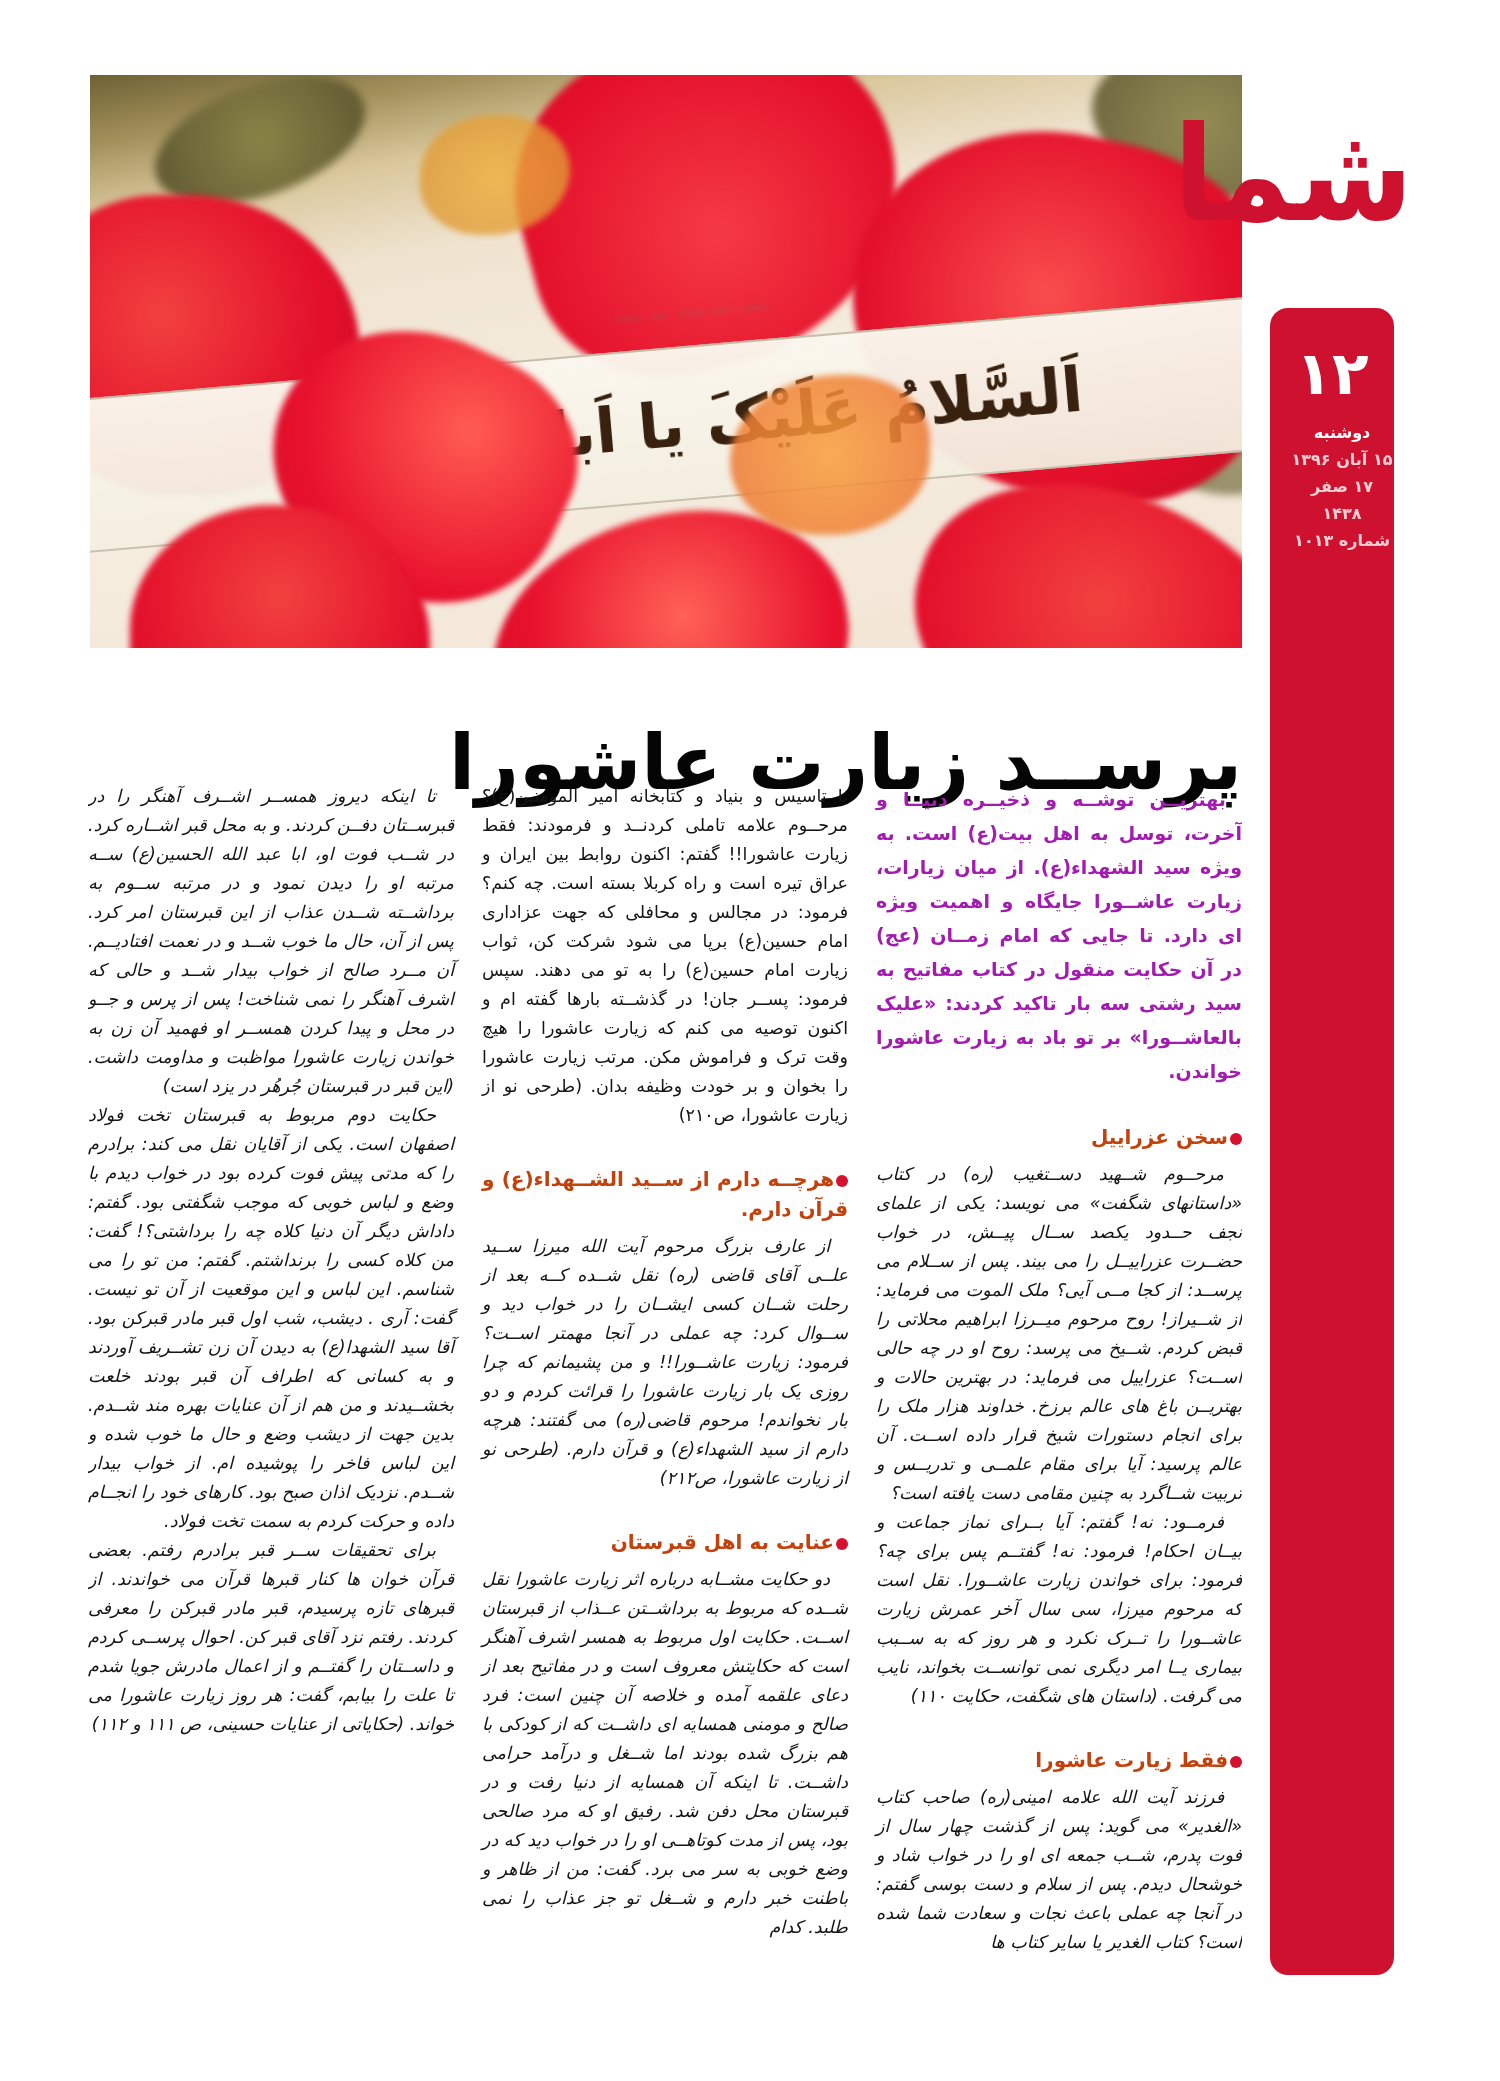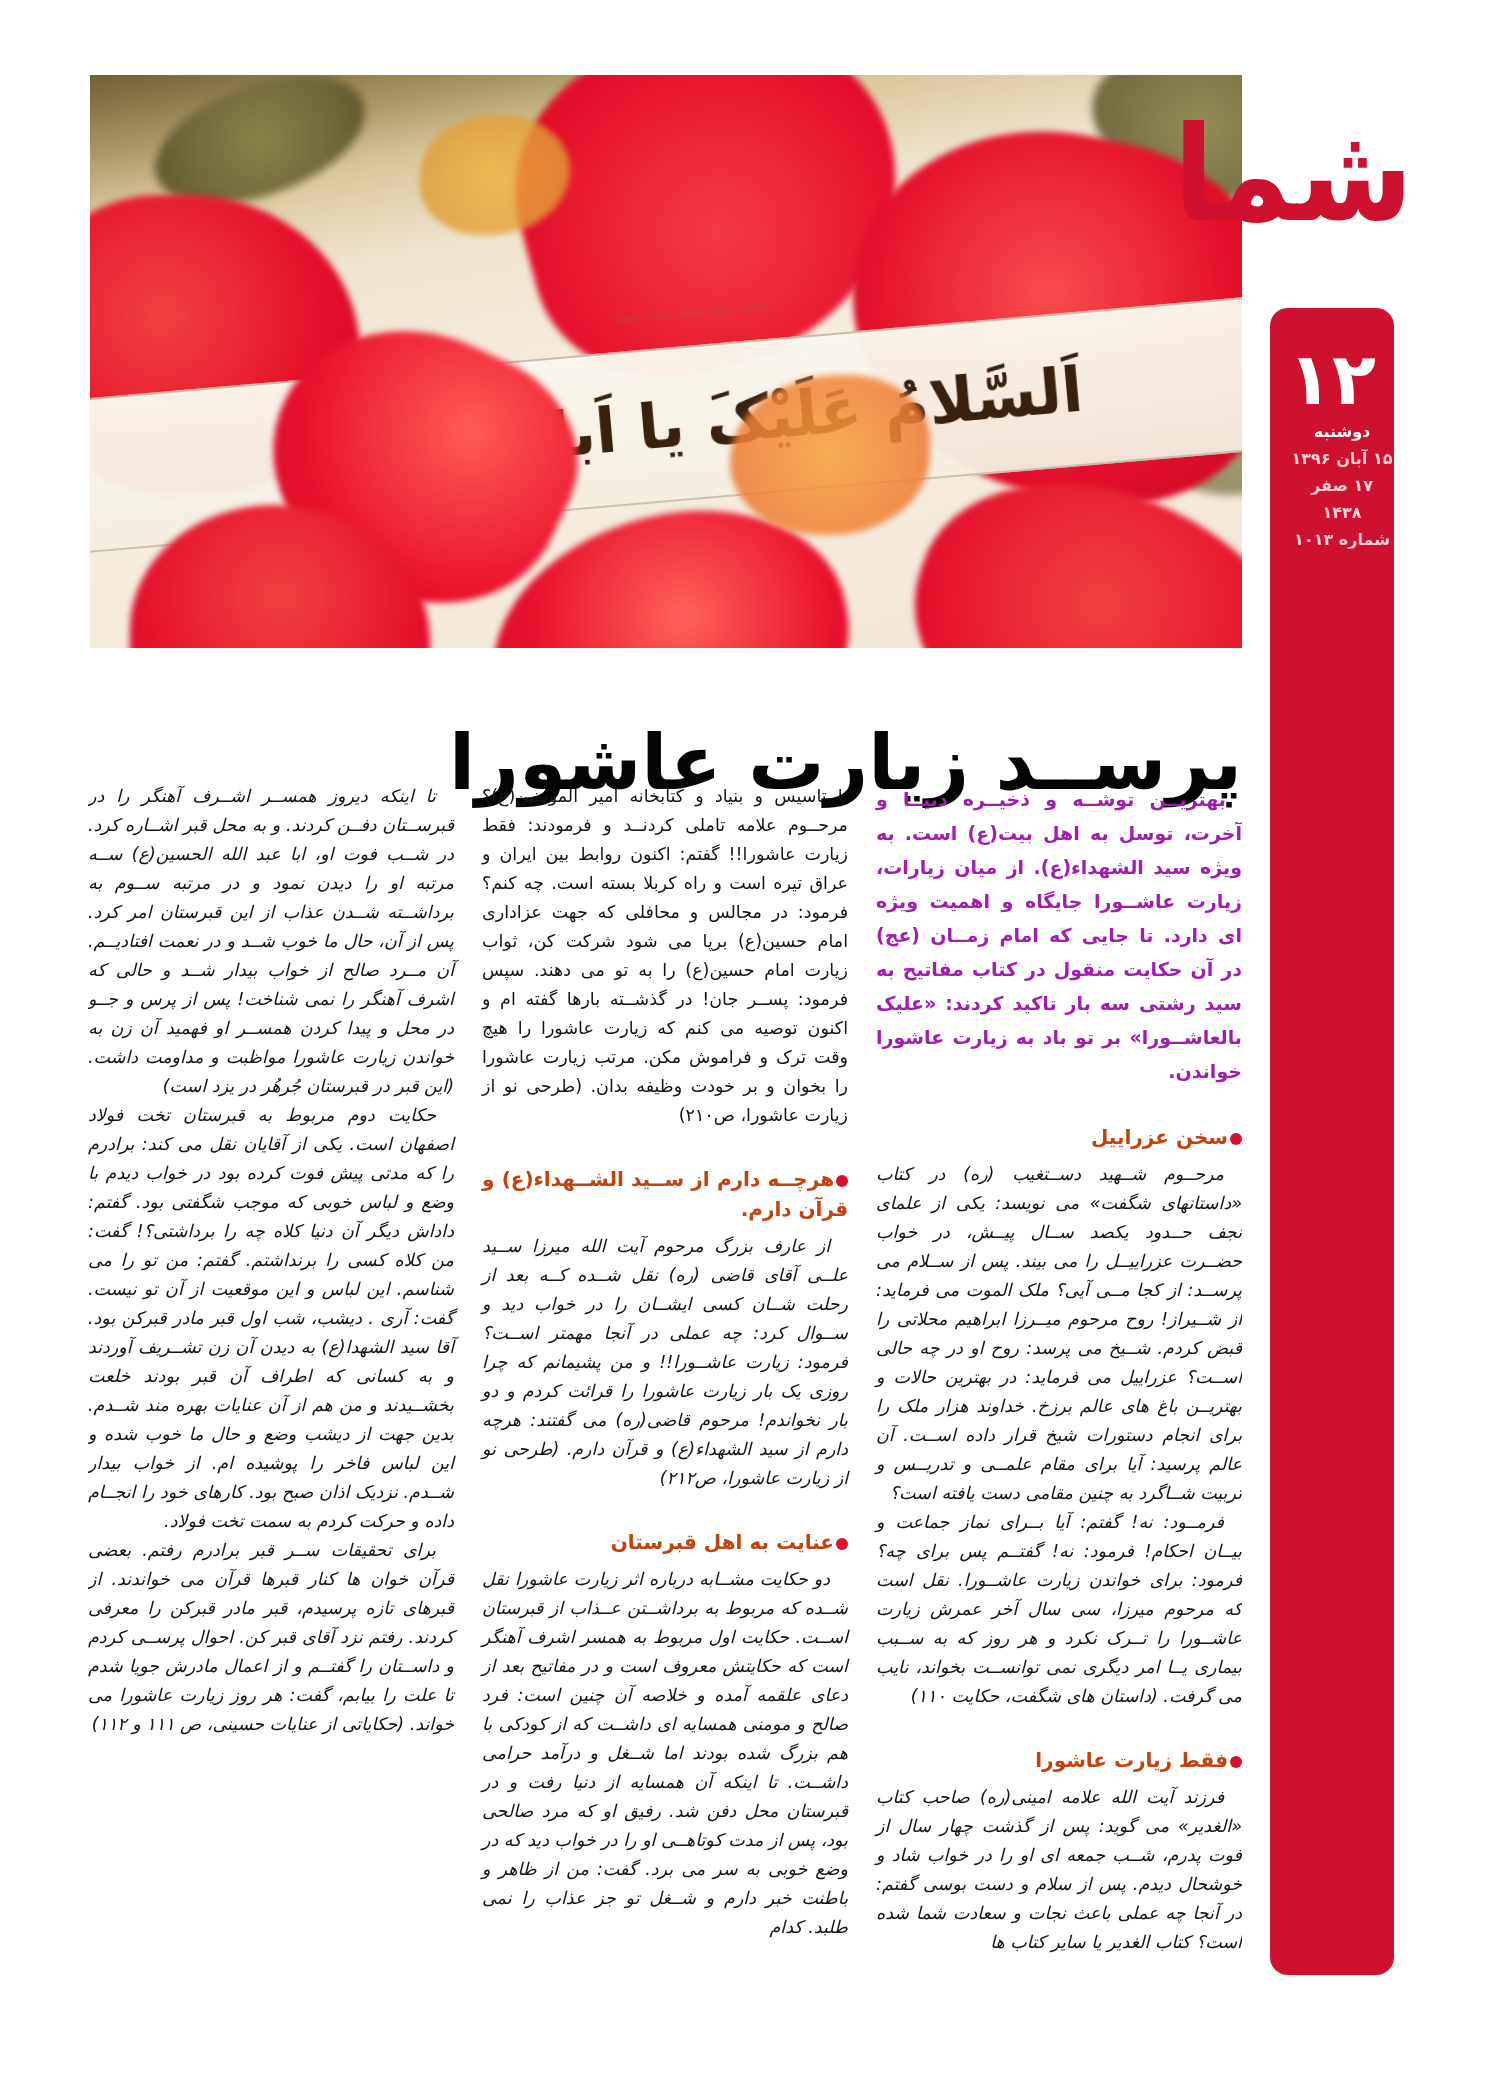--- a/index.html
+++ b/index.html
@@ -6,22 +6,22 @@
   .page{position:relative;width:1500px;height:2081px;background:#ffffff;overflow:hidden;
         font-family:"DejaVu Sans",sans-serif;direction:rtl;}
 
   
   .masthead{position:absolute;left:1253px;top:60px;width:160px;height:1930px;}
   .logo{position:absolute;top:0;left:0;width:160px;height:240px;
         color:#cf1130;font-size:118px;font-weight:bold;text-align:center;
         line-height:230px;transform:scaleY(1.12);}
   .redbox{position:absolute;left:17px;top:248px;width:124px;height:1667px;
           background:#cf1130;border-radius:18px;color:#ffffff;text-align:center;}
-  .pagenum{margin-top:34px;font-size:72px;font-weight:bold;line-height:1.05;color:#ffffff;}
-  .dateblock{font-size:16px;font-weight:bold;line-height:27px;color:#f6cdd3;padding-left:20px;}
+  .pagenum{margin-top:34px;font-size:60px;font-weight:bold;line-height:1.05;color:#ffffff;}
+  .dateblock{margin-top:14px;font-size:16px;font-weight:bold;line-height:27px;color:#f6cdd3;padding-left:20px;}
   .dateblock .weekday{color:#ffffff;}
 
   
   .photo{position:absolute;left:90px;top:75px;width:1152px;height:573px;overflow:hidden;
          background:linear-gradient(170deg,#6e6134 0%,#a3915c 9%,#d9c79b 18%,#efe3cf 30%,#f6eee1 55%,#f1e4d4 100%);}
   .petal{position:absolute;filter:blur(3px);}
   .p1{left:-60px;top:120px;width:330px;height:300px;background:radial-gradient(circle at 40% 40%,#f2413f,#e30f2b 60%,#c90c24);border-radius:45% 60% 55% 50%;}
   .p2{left:180px;top:260px;width:300px;height:260px;background:radial-gradient(circle at 60% 30%,#ff5c52,#e8112d 65%,#d00d26);border-radius:60% 45% 55% 60%;transform:rotate(25deg);}
   .p3{left:430px;top:-40px;width:380px;height:330px;background:radial-gradient(circle at 50% 60%,#f53a44,#e30f2b 70%,#cf0d26);border-radius:50% 55% 65% 45%;transform:rotate(-15deg);}
   .p4{left:760px;top:60px;width:430px;height:360px;background:radial-gradient(circle at 45% 45%,#f94d4d,#e30f2b 60%,#c40b22);border-radius:55% 50% 45% 60%;transform:rotate(12deg);}

